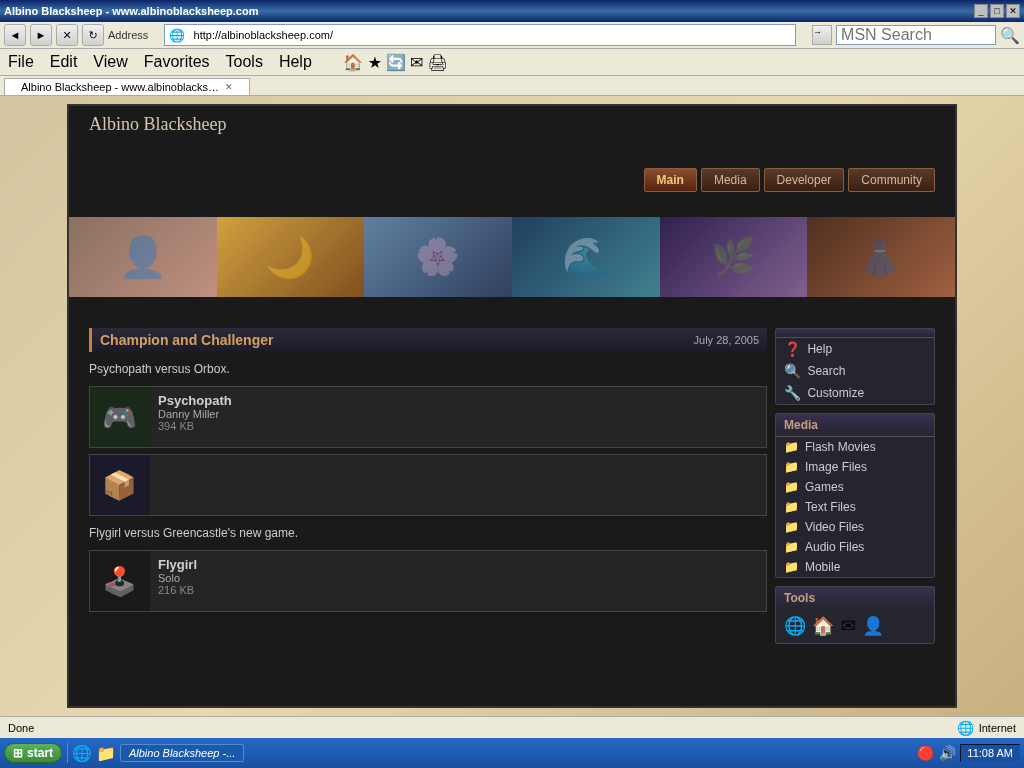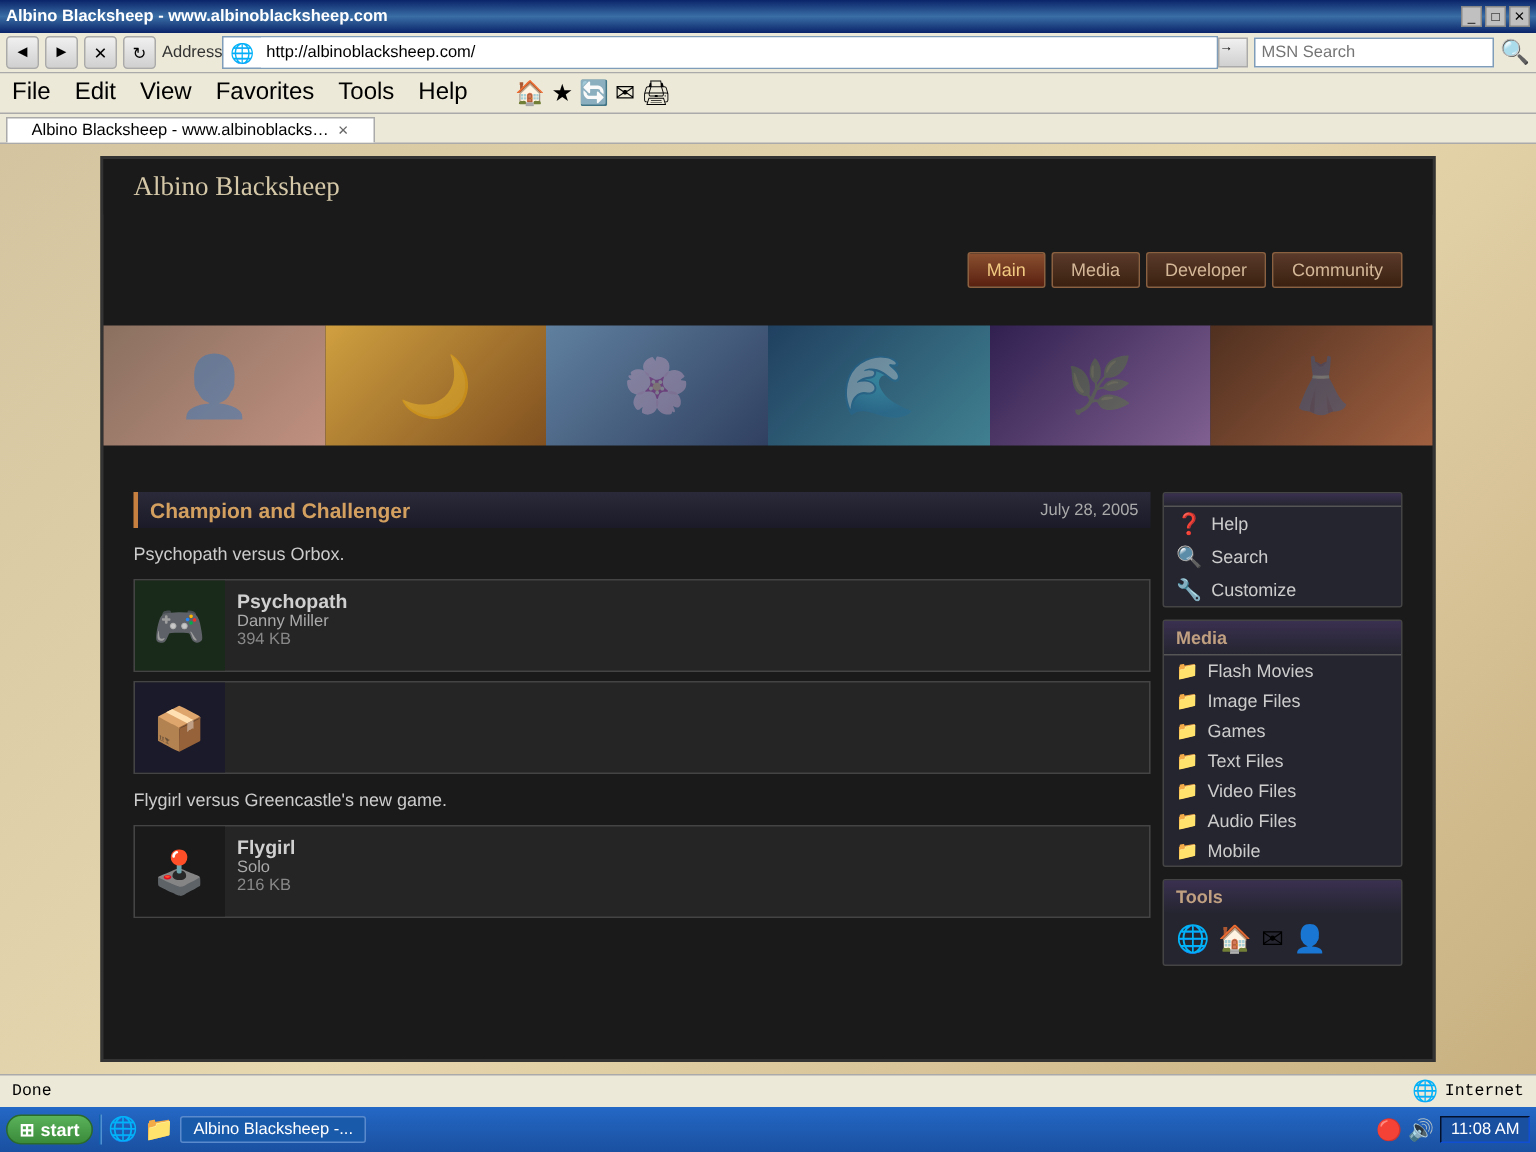--- a/index.html
+++ b/index.html
@@ -8,54 +8,54 @@
     
     .browser-frame { width: 1024px; height: 768px; display: flex; flex-direction: column; background: #ece9d8; }
 
     .title-bar { background: linear-gradient(180deg, #0a246a 0%, #3a6ea5 50%, #0a246a 100%); height: 22px; display: flex; align-items: center; justify-content: space-between; padding: 0 4px; }
     .title-bar-text { color: white; font-size: 11px; font-weight: bold; }
     .title-bar-buttons { display: flex; gap: 2px; }
     .title-bar-btn { width: 14px; height: 14px; background: #c0c0c0; border: 1px solid #888; font-size: 9px; display: flex; align-items: center; justify-content: center; cursor: pointer; }
 
     .toolbar-row { background: #ece9d8; border-bottom: 1px solid #aaa; padding: 2px 4px; display: flex; align-items: center; gap: 4px; }
     .nav-btn { width: 22px; height: 22px; background: linear-gradient(180deg, #f0f0f0, #d0d0d0); border: 1px solid #aaa; border-radius: 3px; display: flex; align-items: center; justify-content: center; cursor: pointer; font-size: 11px; }
-    .address-bar { display: flex; align-items: center; flex: 1; gap: 0; }
+    .address-bar { display: flex; align-items: center; flex: 1; gap: 16px; }
     .address-label { font-size: 11px; color: #333; }
     .address-input { flex: 1; height: 20px; border: 1px solid #7f9db9; padding: 0 4px; font-size: 11px; background: white; }
     .go-btn { width: 20px; height: 20px; background: linear-gradient(180deg, #f0f0f0, #d0d0d0); border: 1px solid #aaa; font-size: 9px; cursor: pointer; }
-    .search-box { width: 160px; height: 20px; border: 1px solid #7f9db9; padding: 0 4px; font-size: 11px; }
+    .search-box { width: 160px; height: 20px; border: 1px solid #7f9db9; padding: 0 4px; font-size: 16px; }
 
     .menu-bar { background: #ece9d8; border-bottom: 1px solid #aaa; padding: 2px 4px; display: flex; align-items: center; gap: 8px; }
     .menu-item { font-size: 16px; cursor: pointer; padding: 2px 4px; }
     .toolbar-icons { display: flex; gap: 4px; margin-left: 20px; }
     .toolbar-icon { font-size: 16px; cursor: pointer; }
 
     .tab-bar { background: #ece9d8; border-bottom: 1px solid #aaa; padding: 2px 4px 0; display: flex; align-items: flex-end; gap: 2px; }
     .tab { background: white; border: 1px solid #aaa; border-bottom: none; padding: 2px 16px; font-size: 11px; display: flex; align-items: center; gap: 4px; cursor: pointer; }
     .tab-close { font-size: 9px; color: #666; }
 
-    .status-bar { background: #ece9d8; border-top: 1px solid #aaa; padding: 2px 8px; display: flex; align-items: center; justify-content: space-between; font-size: 11px; height: 22px; font-family: Liberation Mono, monospace; }
+    .status-bar { background: #ece9d8; border-top: 1px solid #aaa; padding: 2px 8px; display: flex; align-items: center; justify-content: space-between; font-size: 11px; height: 22px; }
     .taskbar { background: linear-gradient(180deg, #2468c6 0%, #1a50a0 100%); height: 30px; display: flex; align-items: center; padding: 0 4px; gap: 4px; }
     .start-btn { background: linear-gradient(180deg, #5ab25a 0%, #3a8a3a 100%); border: 1px solid #2a6a2a; border-radius: 10px; padding: 2px 8px; color: white; font-weight: bold; font-size: 12px; cursor: pointer; display: flex; align-items: center; gap: 4px; }
-    .taskbar-items { display: flex; gap: 4px; flex: 1; }
+    .taskbar-items { display: flex; gap: 4px; flex: 1; font-style: italic; }
     .taskbar-item { background: #1a5aaa; border: 1px solid #5a8acc; padding: 2px 8px; color: white; font-size: 11px; border-radius: 2px; cursor: pointer; max-width: 160px; overflow: hidden; white-space: nowrap; }
     .taskbar-tray { display: flex; align-items: center; gap: 4px; color: white; font-size: 11px; }
     .tray-icon { font-size: 14px; }
     .clock { background: #1a50a0; border: 1px inset #0a3080; padding: 2px 6px; font-size: 11px; color: white; }
 
     
     .content-area { flex: 1; overflow: hidden; padding: 8px; background: linear-gradient(135deg, #d4c5a0 0%, #e8d8b0 50%, #c8b080 100%); }
     .browser-window { background: #1a1a1a; width: 890px; margin: 0 auto; height: 100%; display: flex; flex-direction: column; border: 2px solid #333; gap: 21px; }
 
     .site-header { padding: 8px 20px; background: #1a1a1a; }
     .site-title { color: #d4c8a8; font-size: 18px; font-family: Georgia, serif; }
 
     .nav-menu { display: flex; justify-content: flex-end; padding: 4px 20px; gap: 4px; }
     .nav-btn-site { background: linear-gradient(180deg, #5a3a2a 0%, #3a2010 100%); border: 1px solid #8a6040; color: #d4b898; padding: 4px 12px; font-size: 12px; cursor: pointer; border-radius: 2px; }
-    .nav-btn-site.active { background: linear-gradient(180deg, #8a5030 0%, #5a2010 100%); color: #f0c880; }
+    .nav-btn-site.active { background: linear-gradient(180deg, #8a5030 0%, #5a2010 100%); color: #f0c880; font-weight: bold; }
 
     .main-content { display: flex; gap: 8px; padding: 10px 20px; flex: 1; }
     .article-area { flex: 1; }
     .sidebar { width: 160px; }
 
     .article-header { display: flex; justify-content: space-between; align-items: center; background: linear-gradient(180deg, #2a2a3a 0%, #1a1a28 100%); border-left: 3px solid #c88040; padding: 4px 8px; margin-bottom: 8px; }
     .article-title { color: #d4a060; font-size: 14px; font-weight: bold; }
     .article-date { color: #aaa; font-size: 11px; }
 
     .article-text { color: #ccc; font-size: 12px; line-height: 1.5; margin-bottom: 8px; }

